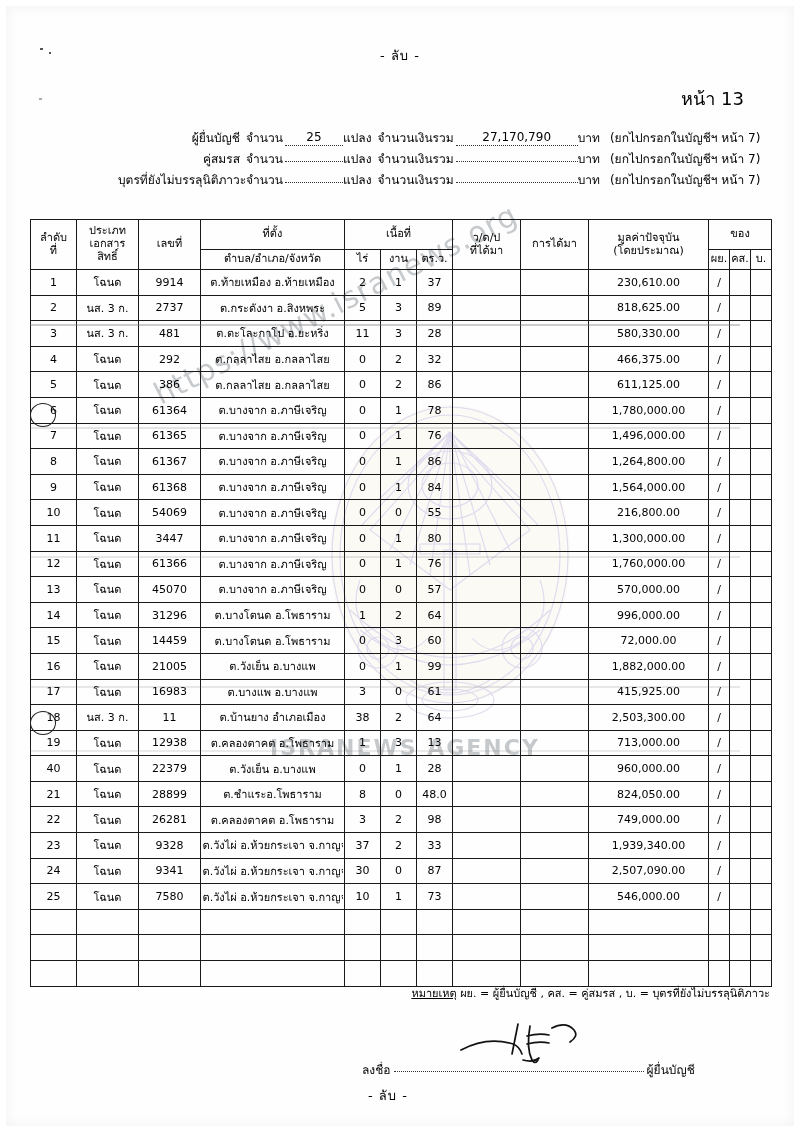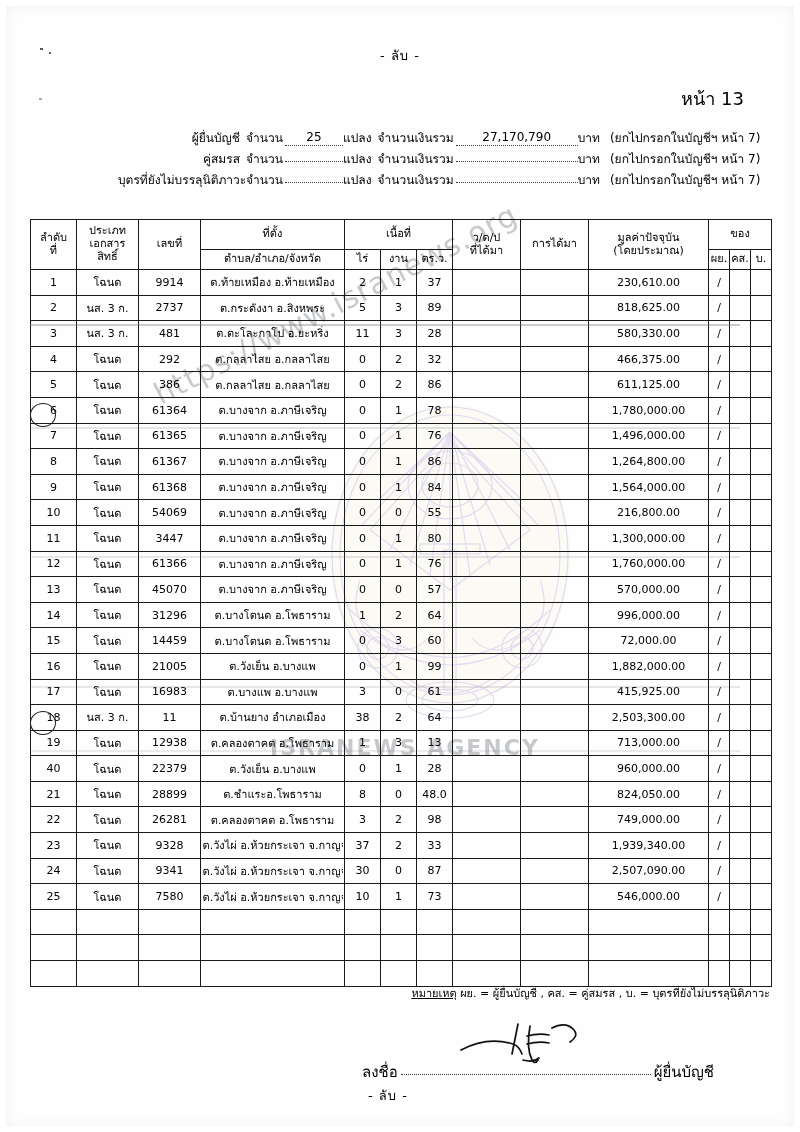--- a/index.html
+++ b/index.html
@@ -193,21 +193,21 @@
     right: 30px; top: 984px;
     font-size: 11px;
     z-index: 10;
     white-space: nowrap;
   }
   .legend u { text-decoration: underline; }
 
   .sign-row {
     position: absolute;
     left: 362px; top: 1060px;
-    font-size: 15px;
+    font-size: 12px;
     z-index: 10;
     display: flex;
     align-items: baseline;
     white-space: nowrap;
   }
   .sign-line {
     display: inline-block;
     width: 250px;
     border-bottom: 1px dotted #333;
     margin: 0 3px;

